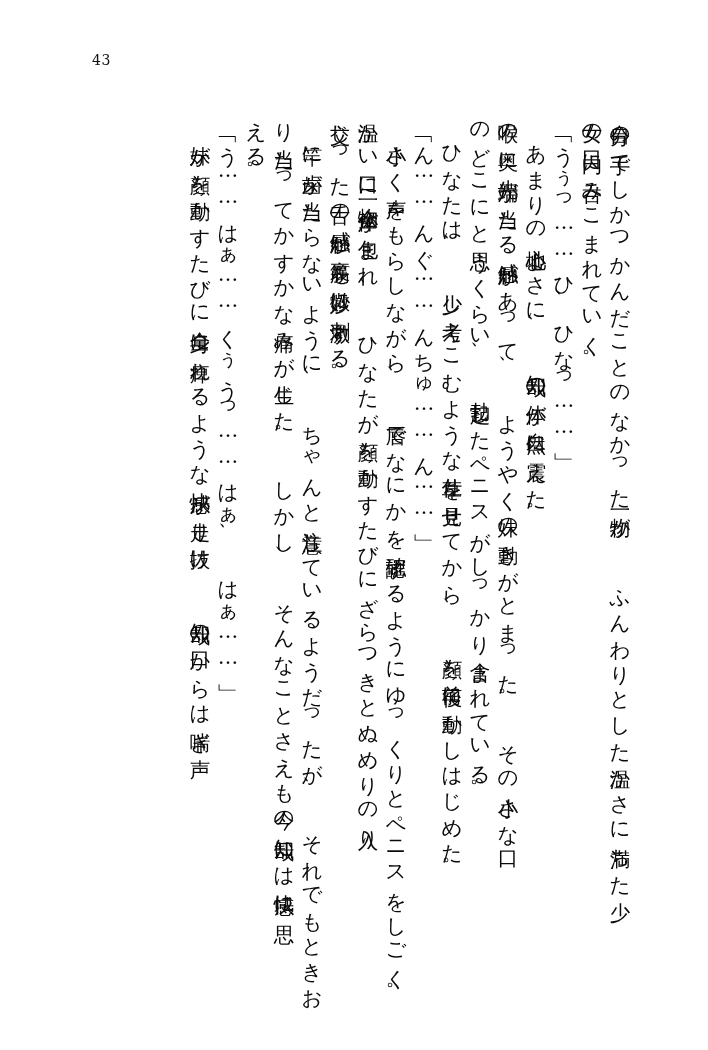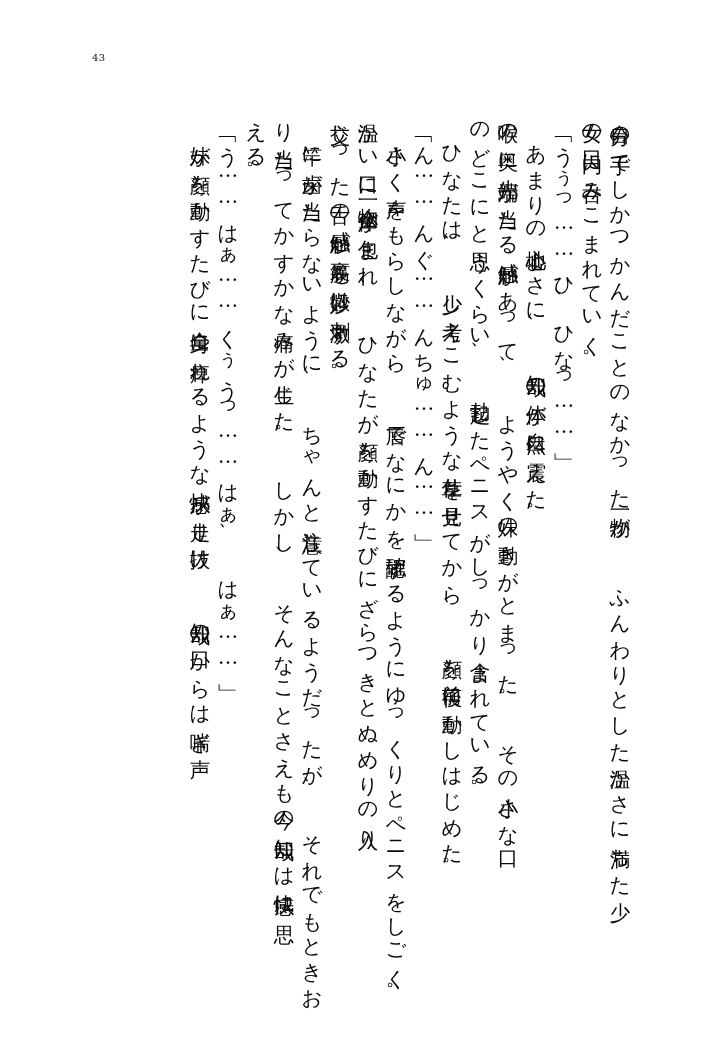--- a/index.html
+++ b/index.html
@@ -21,21 +21,21 @@
     height: 1050px;
     background: #ffffff;
     box-sizing: border-box;
   }
 
   
   .page-number {
     position: absolute;
     top: 52px;
     left: 92px;
-    font-size: 10px;
+    font-size: 14px;
     font-family: "DejaVu Serif", "Liberation Serif", serif;
     letter-spacing: 0.5px;
     color: #111111;
   }
 
   
   .text-block {
     position: absolute;
     top: 108px;
     right: 78px;

